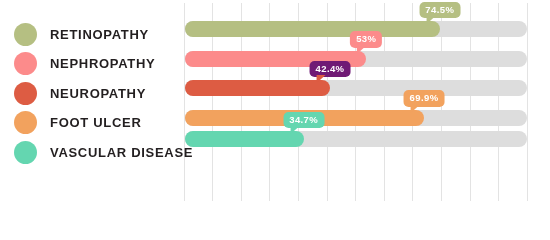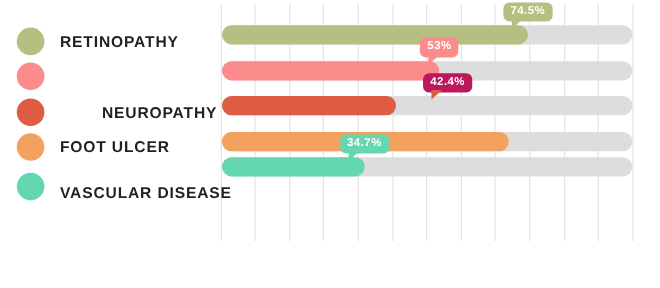--- a/index.html
+++ b/index.html
@@ -145,54 +145,56 @@
       <div class="gridline" style="left: 526.7px;"></div>
     </div>
 
   <div id="legend">
       <div class="legend-item" style="top: 19px;">
         <span class="legend-dot" style="background: rgb(181, 191, 130);"></span>
         <span class="legend-label">RETINOPATHY</span>
       </div>
       <div class="legend-item" style="top: 48.5px;">
         <span class="legend-dot" style="background: rgb(252, 139, 139);"></span>
-      </div>
-      <div class="legend-item" style="top: 78px; gap: 35px;">
+        <span class="legend-label">NEPHROPATHY</span>
+      </div>
+      <div class="legend-item" style="top: 78px;">
         <span class="legend-dot" style="background: rgb(221, 92, 67);"></span>
         <span class="legend-label">NEUROPATHY</span>
       </div>
       <div class="legend-item" style="top: 107.5px; justify-content: center;">
         <span class="legend-dot" style="background: rgb(242, 162, 94);"></span>
         <span class="legend-label">FOOT ULCER</span>
       </div>
-      <div class="legend-item" style="top: 137px; align-items: flex-end;">
+      <div class="legend-item" style="top: 137px;">
         <span class="legend-dot" style="background: rgb(100, 214, 176);"></span>
         <span class="legend-label">VASCULAR DISEASE</span>
       </div>
     </div>
 
   <div id="plot">
       <div class="bar-row" style="top: 21px;">
         <div class="bar-track"></div>
         <div class="bar-fill" style="width: 254.79px; background: rgb(181, 191, 130);"></div>
         <div class="callout" style="background: rgb(181, 191, 130); color: rgb(181, 191, 130); left: 254.79px;"><span style="color: rgb(255, 255, 255); position: relative; z-index: 2;">74.5%</span></div>
       </div>
       <div class="bar-row" style="top: 50.5px;">
         <div class="bar-track"></div>
         <div class="bar-fill" style="width: 181.26px; background: rgb(252, 139, 139);"></div>
         <div class="callout" style="background: rgb(252, 139, 139); color: rgb(252, 139, 139); left: 181.26px; text-align: right;"><span style="color: rgb(255, 255, 255); position: relative; z-index: 2;">53%</span></div>
       </div>
       <div class="bar-row" style="top: 80px;">
         <div class="bar-track"></div>
         <div class="bar-fill" style="width: 145.008px; background: rgb(221, 92, 67);"></div>
-        <div class="callout" style="background: #be185d; color: rgb(221, 92, 67); left: 145.008px; margin-left: 43px;"><span style="color: rgb(255, 255, 255); position: relative; z-index: 2;">42.4%</span></div>
+        <div class="callout" style="background: #701a75; color: rgb(221, 92, 67); left: 145.008px;"><span style="color: rgb(255, 255, 255); position: relative; z-index: 2;">42.4%</span></div>
       </div>
       <div class="bar-row" style="top: 109.5px;">
         <div class="bar-track"></div>
         <div class="bar-fill" style="width: 239.058px; background: rgb(242, 162, 94);"></div>
+        <div class="callout" style="background: rgb(242, 162, 94); color: rgb(242, 162, 94); left: 239.058px;"><span style="color: rgb(255, 255, 255); position: relative; z-index: 2;">69.9%</span></div>
       </div>
       <div class="bar-row" style="top: 131px;">
         <div class="bar-track"></div>
         <div class="bar-fill" style="width: 118.674px; background: rgb(100, 214, 176);"></div>
         <div class="callout" style="background: rgb(100, 214, 176); color: rgb(100, 214, 176); left: 118.674px;"><span style="color: rgb(255, 255, 255); position: relative; z-index: 2;">34.7%</span></div>
       </div>
     </div>
 
 </div>
 

